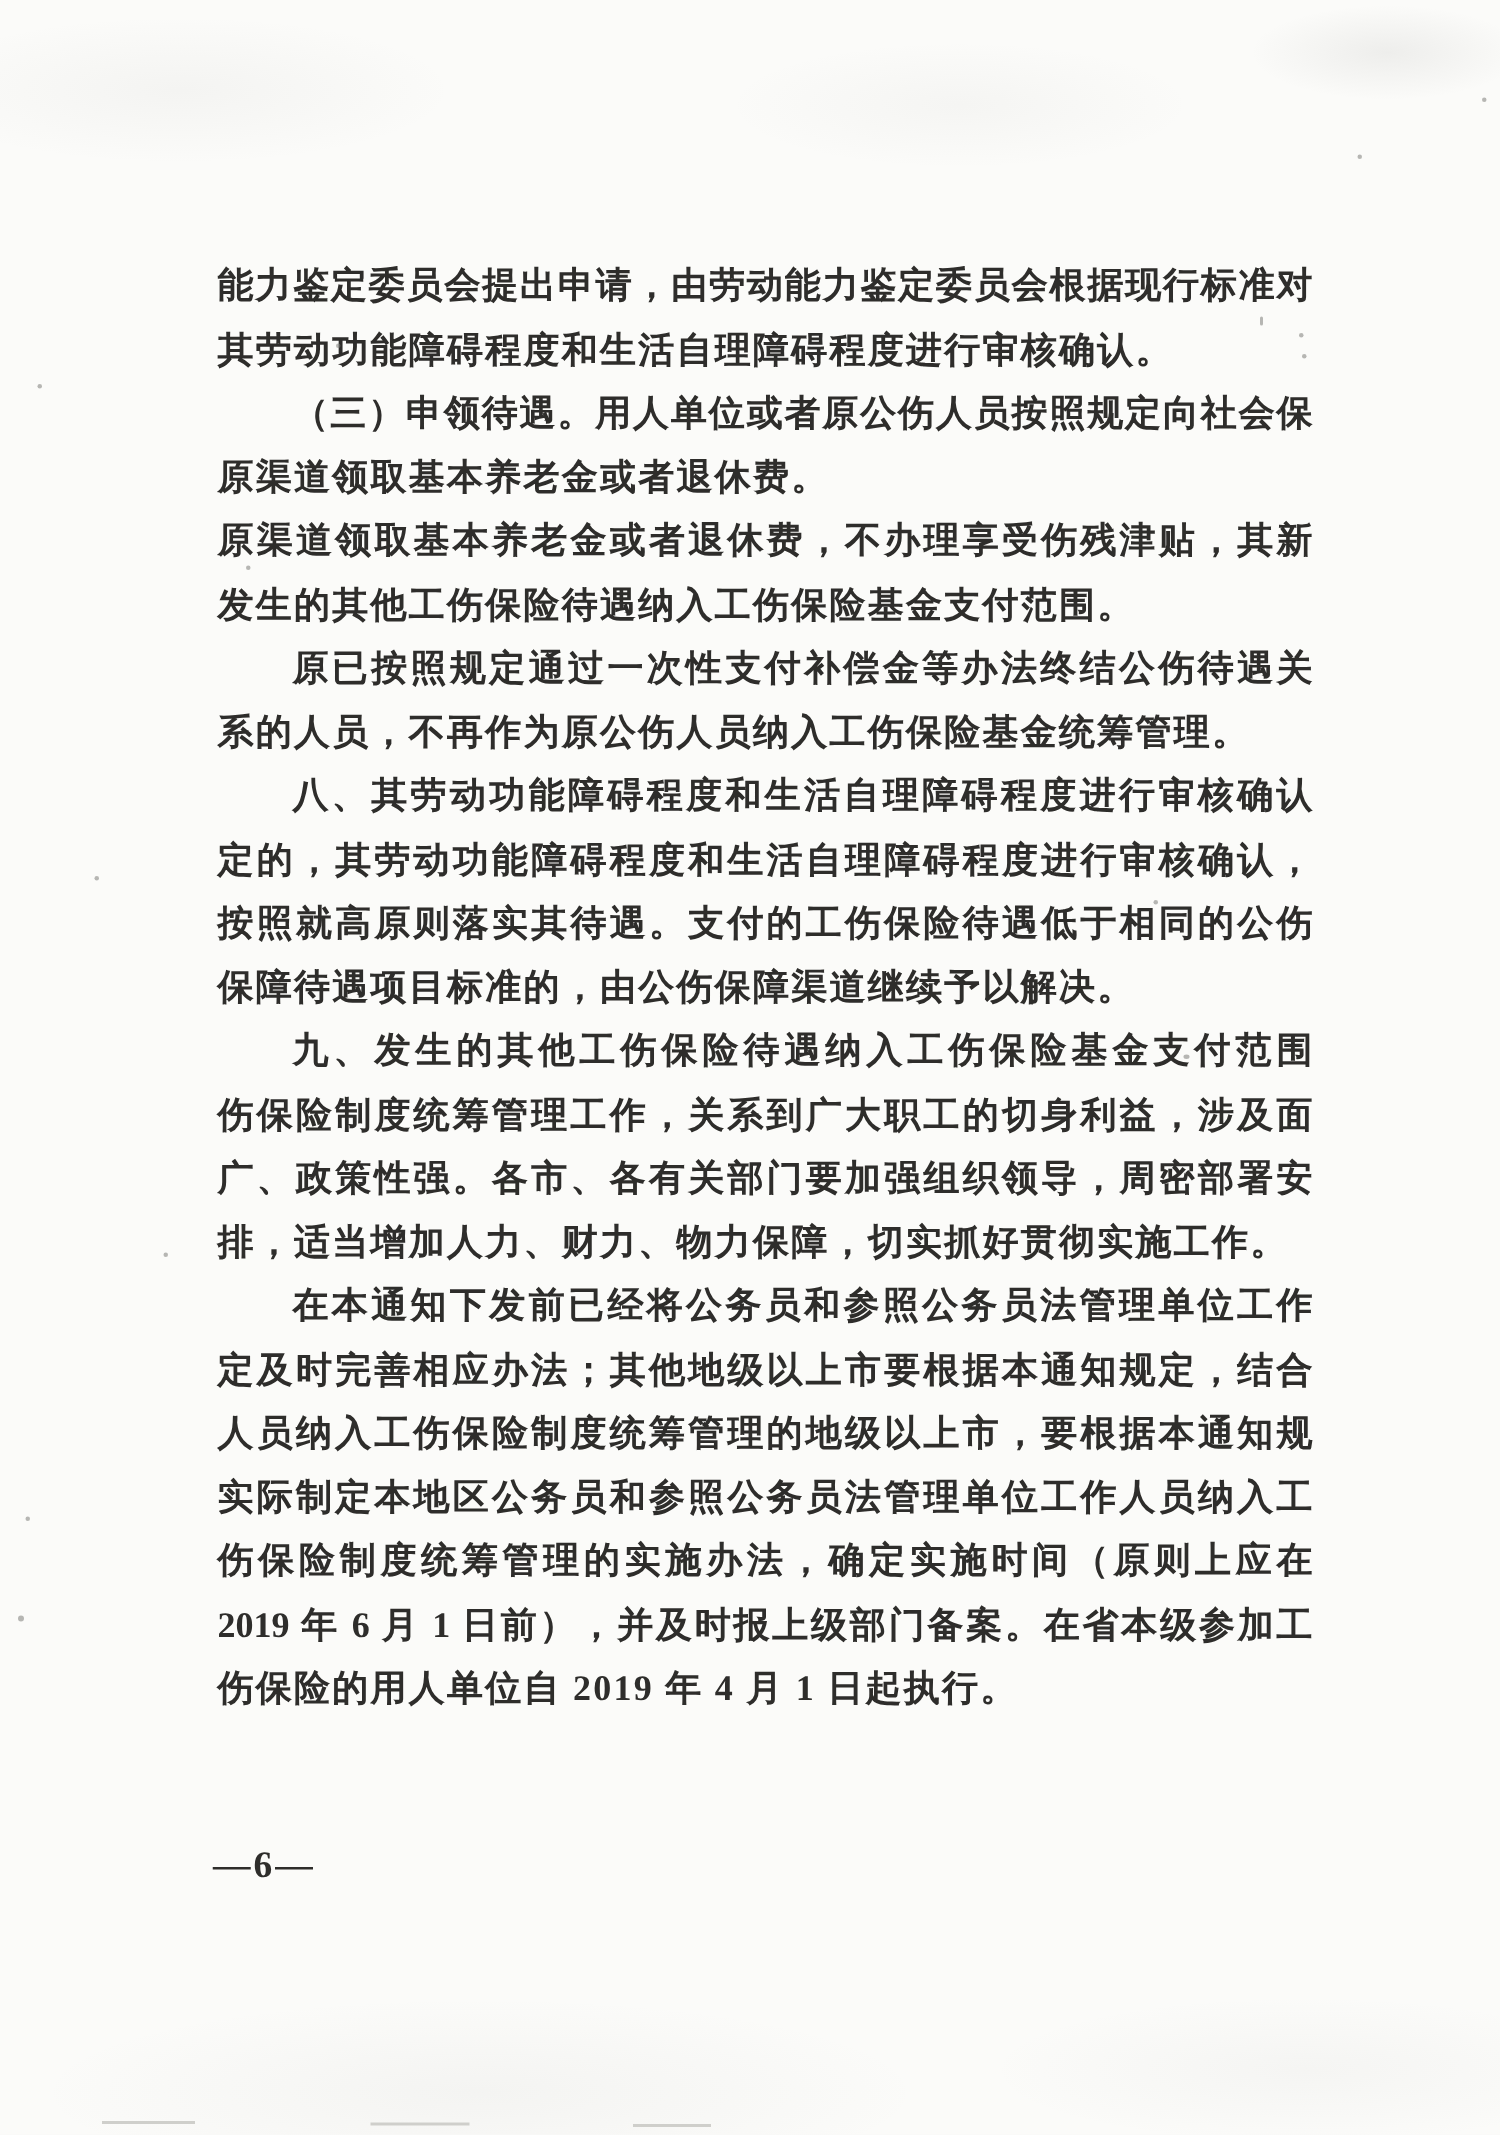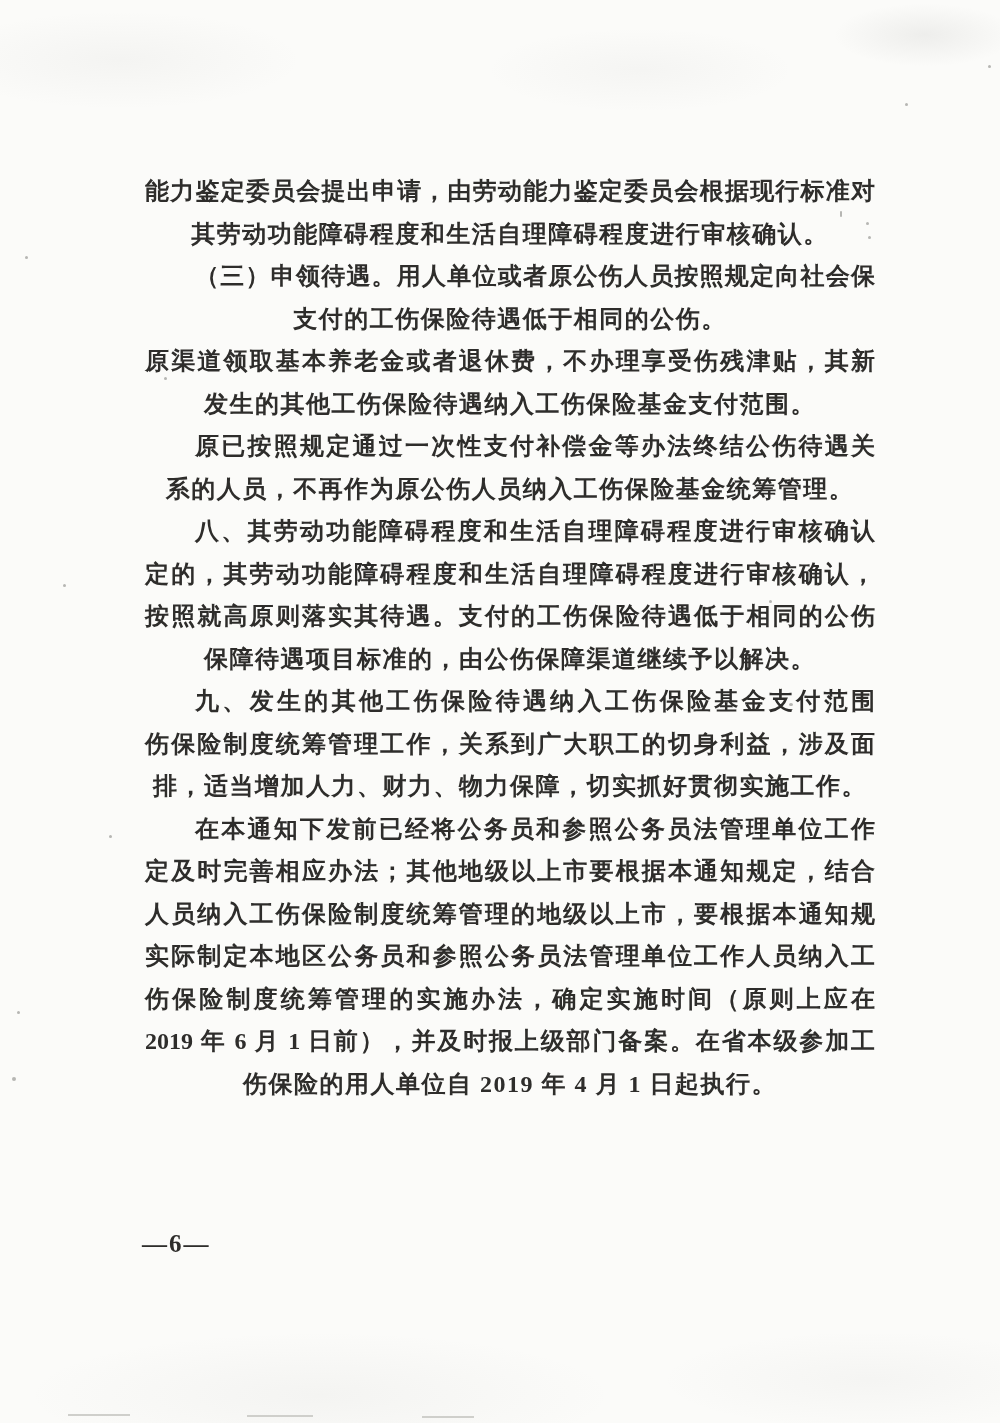--- a/index.html
+++ b/index.html
@@ -17,52 +17,53 @@
       radial-gradient(ellipse 420px 90px at 320px 1395px, rgba(130,130,128,.06), transparent 70%),
       radial-gradient(ellipse 300px 70px at 870px 1380px, rgba(130,130,128,.05), transparent 70%),
       #fbfbf9;
     font-weight: bold;
   }
   .text-block{
     position:absolute;left:145px;top:170px;width:730px;
   }
   .line{
     height:42.5px;line-height:42.5px;
-    font-size:24px;color:#2e2d2b;text-align:center;
+    font-size:24px;color:#2e2d2b;
   }
   .full{text-align:justify;text-align-last:justify;}
   .last{letter-spacing:1.5px;}
   .indent{text-indent:50px;}
   .footer{
     position:absolute;left:142px;top:1230px;
     font-size:25px;color:#2e2d2b;letter-spacing:2px;
   }
   .speck{position:absolute;background:#7d7d7a;border-radius:50%;opacity:.55;}
   .dash{position:absolute;background:#cfcfcb;}
 </style>
 </head>
 <body>
 
 <div class="page">
 
   <div class="text-block">
     <div class="line full">能力鉴定委员会提出申请，由劳动能力鉴定委员会根据现行标准对</div>
     <div class="line last">其劳动功能障碍程度和生活自理障碍程度进行审核确认。</div>
     <div class="line indent full">（三）申领待遇。用人单位或者原公伤人员按照规定向社会保</div>
-    <div class="line last">支付的工伤保险待遇低于相同的公伤。</div>
+    <div class="line last">原渠道领取基本养老金或者退休费。</div>
     <div class="line full">原渠道领取基本养老金或者退休费，不办理享受伤残津贴，其新</div>
     <div class="line last">发生的其他工伤保险待遇纳入工伤保险基金支付范围。</div>
     <div class="line indent full">原已按照规定通过一次性支付补偿金等办法终结公伤待遇关</div>
     <div class="line last">系的人员，不再作为原公伤人员纳入工伤保险基金统筹管理。</div>
     <div class="line indent full">八、其劳动功能障碍程度和生活自理障碍程度进行审核确认</div>
     <div class="line full">定的，其劳动功能障碍程度和生活自理障碍程度进行审核确认，</div>
     <div class="line full">按照就高原则落实其待遇。支付的工伤保险待遇低于相同的公伤</div>
     <div class="line last">保障待遇项目标准的，由公伤保障渠道继续予以解决。</div>
     <div class="line indent full">九、发生的其他工伤保险待遇纳入工伤保险基金支付范围</div>
     <div class="line full">伤保险制度统筹管理工作，关系到广大职工的切身利益，涉及面</div>
+    <div class="line full">广、政策性强。各市、各有关部门要加强组织领导，周密部署安</div>
     <div class="line last">排，适当增加人力、财力、物力保障，切实抓好贯彻实施工作。</div>
     <div class="line indent full">在本通知下发前已经将公务员和参照公务员法管理单位工作</div>
     <div class="line full">定及时完善相应办法；其他地级以上市要根据本通知规定，结合</div>
     <div class="line full">人员纳入工伤保险制度统筹管理的地级以上市，要根据本通知规</div>
     <div class="line full">实际制定本地区公务员和参照公务员法管理单位工作人员纳入工</div>
     <div class="line full">伤保险制度统筹管理的实施办法，确定实施时间（原则上应在</div>
     <div class="line full">2019 年 6 月 1 日前），并及时报上级部门备案。在省本级参加工</div>
     <div class="line last">伤保险的用人单位自 2019 年 4 月 1 日起执行。</div>
   </div>
 

